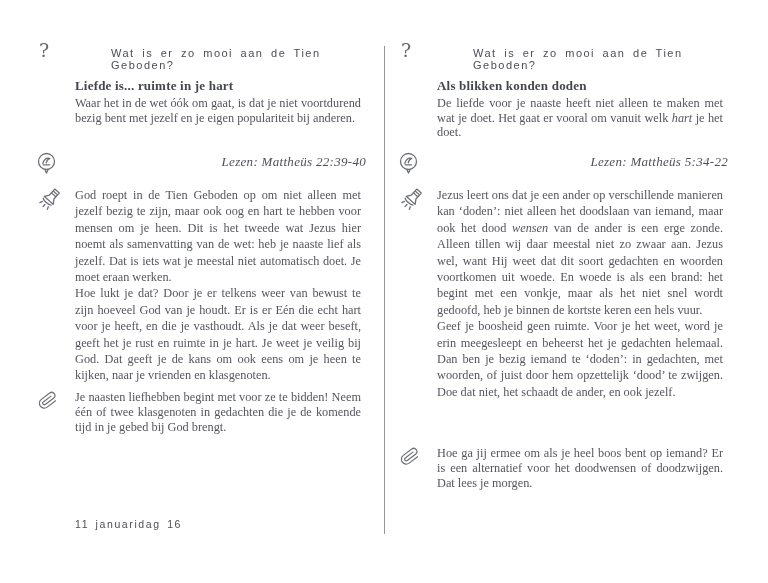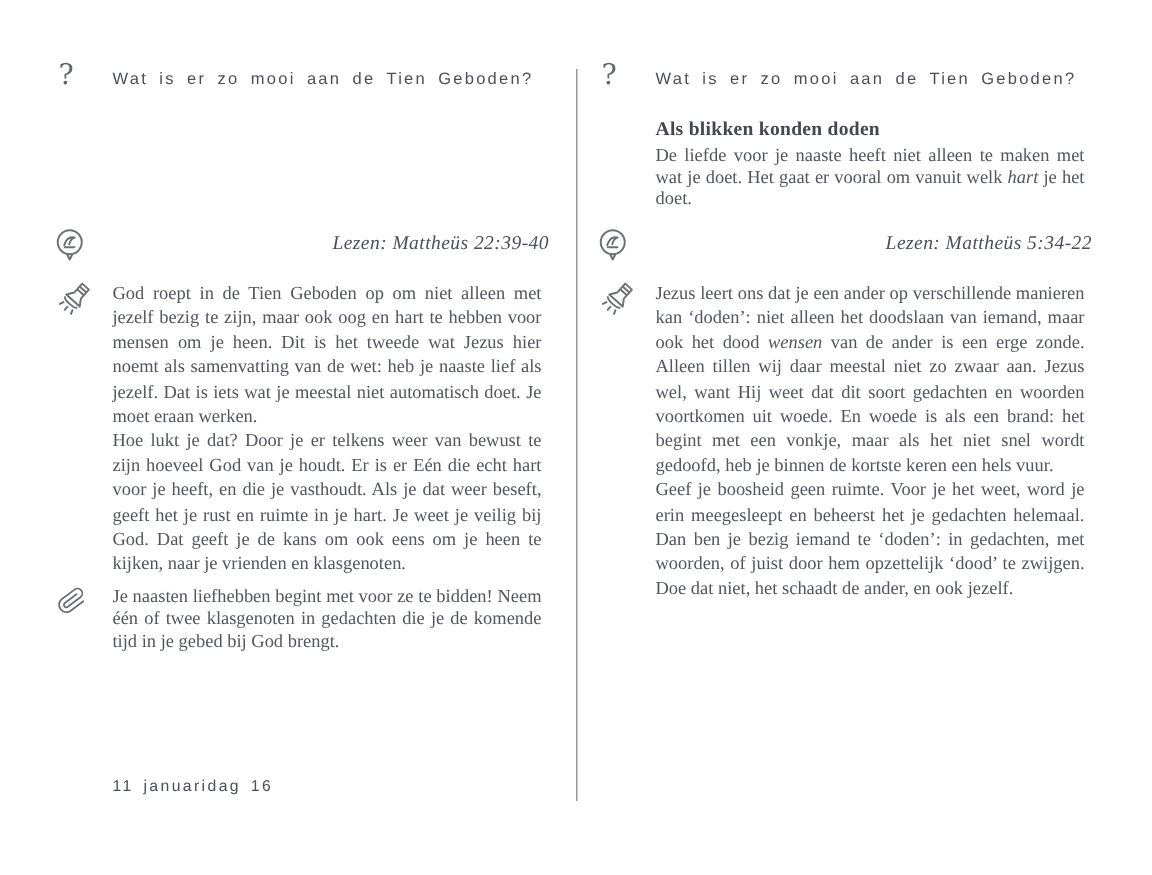--- a/index.html
+++ b/index.html
@@ -15,21 +15,21 @@
   .divider{position:absolute;left:384px;top:46px;width:1px;height:488px;background:#94969c;}
 
   .row{position:absolute;left:0;display:flex;width:330px;}
   .gutter{width:39px;flex:none;position:relative;}
   .content{width:286px;flex:none;color:#54565f;}
 
   .header-row{top:44px;}
   .header-text{
     font-family:"Liberation Sans", sans-serif;
     font-size:11px;letter-spacing:1.5px;word-spacing:3px;
-    color:#4c4e57;padding-top:3px;
+    color:#4c4e57;padding-top:3px;margin-left:36px;
   }
   .question-glyph{
     font-family:"DejaVu Serif", serif;
     font-size:19px;line-height:1;color:#63656e;
     position:absolute;left:3px;top:-3px;
   }
 
   .title-block{top:78px;}
   .section-title{
     font-size:13px;font-weight:bold;color:#45474f;
@@ -75,20 +75,27 @@
 
   <div class="page left">
 
     <div class="row header-row">
       <span class="gutter">
         <span class="question-glyph">?</span>
       </span>
       <span class="header-text">Wat is er zo mooi aan de Tien Geboden?</span>
     </div>
 
+    <div class="row title-block">
+      <span class="gutter"></span>
+      <span class="content">
+        <h2 class="section-title">Liefde is... ruimte in je hart</h2>
+        <p class="intro"><span>Waar het in de wet óók om gaat, is dat je niet voortdu­rend bezig bent met jezelf en je eigen populariteit bij anderen.</span><em></em><span></span></p>
+      </span>
+    </div>
 
     <div class="row reading-row">
       <span class="gutter">
         <span class="reading-icon-box">
           <svg class="icon-svg" width="22" height="26" viewBox="0 0 22 26">
             <circle cx="10.5" cy="10.5" r="8"></circle>
             <path d="M6.8 12.5c1.2-4.2 3.2-6 7-5.2-2 .7-3.1 2.2-3.6 4.6"></path>
             <path d="M7.2 13.8h6.4"></path>
             <path d="M9 19l1.5 3L12 19"></path>
           </svg>
@@ -178,16 +185,26 @@
             </g>
           </svg>
         </span>
       </span>
       <span class="content body-text">
         <p><span>Jezus leert ons dat je een ander op verschillende ma­nieren kan ‘doden’: niet alleen het doodslaan van ie­mand, maar ook het dood </span><em>wensen</em><span> van de ander is een erge zonde. Alleen tillen wij daar meestal niet zo zwaar aan. Jezus wel, want Hij weet dat dit soort gedachten en woorden voortkomen uit woede. En woede is als een brand: het begint met een vonkje, maar als het niet snel wordt gedoofd, heb je binnen de kortste ke­ren een hels vuur.</span></p>
         <p>Geef je boosheid geen ruimte. Voor je het weet, word je erin meegesleept en beheerst het je gedachten hele­maal. Dan ben je bezig iemand te ‘doden’: in gedach­ten, met woorden, of juist door hem opzettelijk ‘dood’ te zwijgen. Doe dat niet, het schaadt de ander, en ook jezelf.</p>
       </span>
     </div>
 
+    <div class="row note-row">
+      <span class="gutter">
+        <span class="paperclip-icon-box">
+          <svg class="icon-svg" width="22" height="24" viewBox="0 0 24 24" style="stroke-width:1.5">
+            <path transform="rotate(8 12 12) scale(0.88)" d="M21.44 11.05l-9.19 9.19a6 6 0 0 1-8.49-8.49l9.19-9.19a4 4 0 0 1 5.66 5.66l-9.2 9.19a2 2 0 0 1-2.83-2.83l8.49-8.48"></path>
+          </svg>
+        </span>
+      </span>
+      <span class="content note-text">Hoe ga jij ermee om als je heel boos bent op iemand? Er is een alternatief voor het doodwensen of doodzwij­gen. Dat lees je morgen.</span>
+    </div>
 
   </div>
 
 </div>
 
 </body></html>

